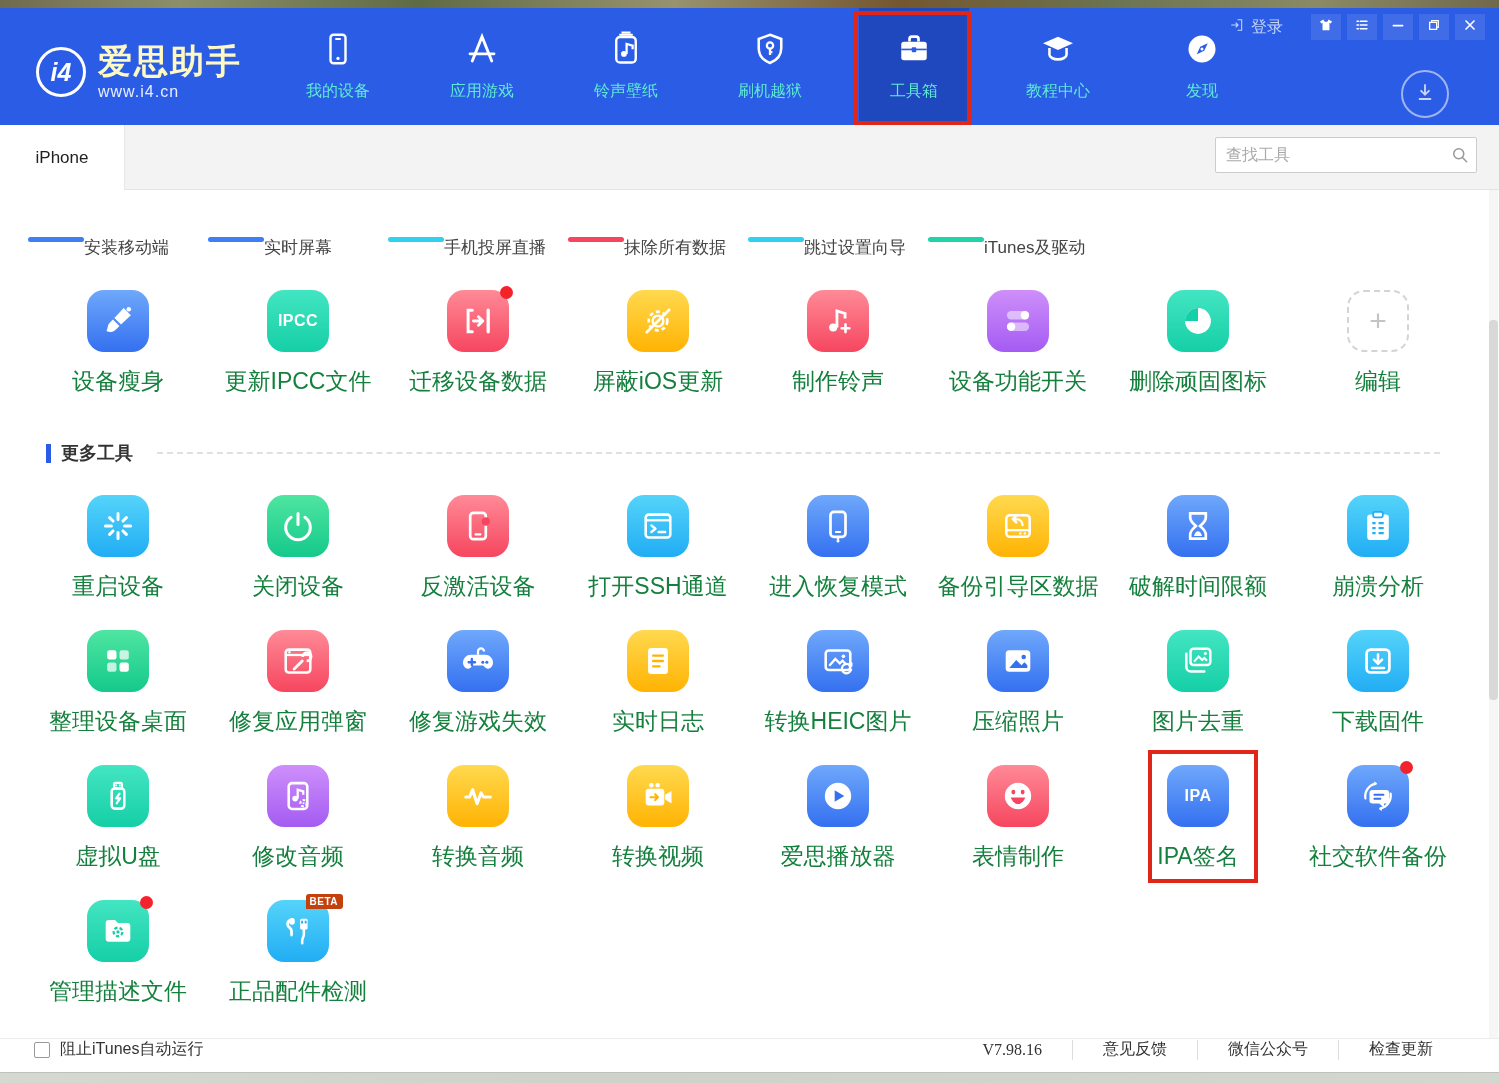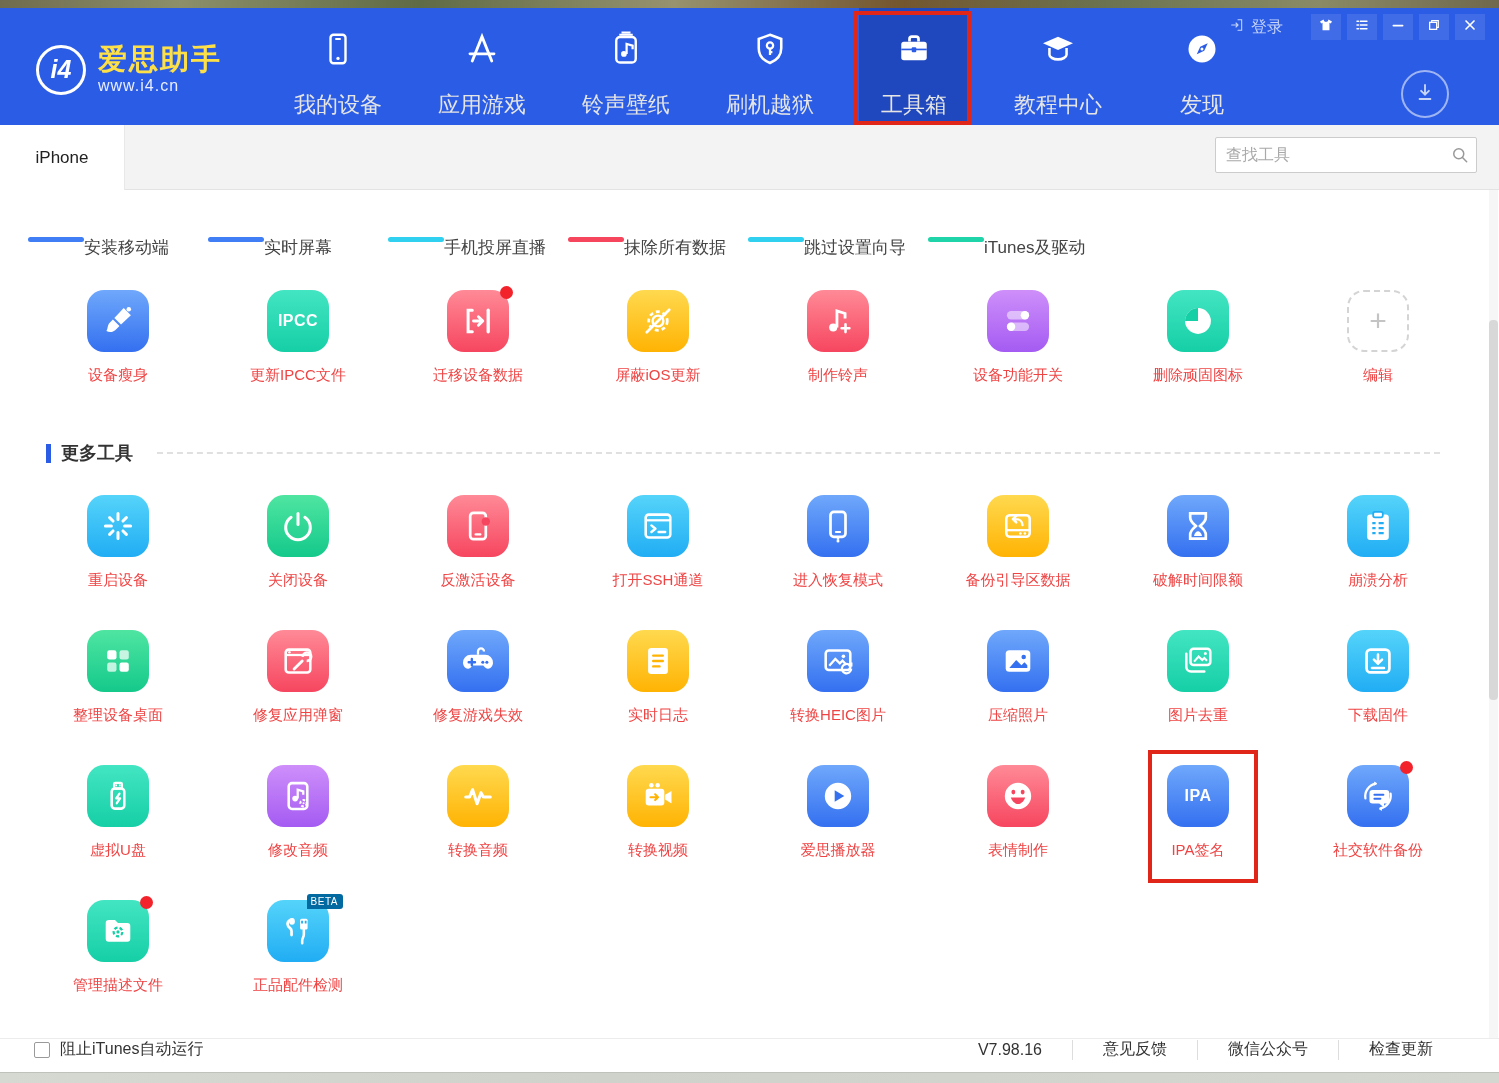--- a/index.html
+++ b/index.html
@@ -9,31 +9,31 @@
   
   .wallpaper { position:absolute; left:0; top:0; width:100%; height:14px;
     background:linear-gradient(90deg,#6f6b4e 0%,#8c8f6a 12%,#5f6b45 28%,#97926f 45%,#74562f 60%,#6b7350 74%,#8a8a66 88%,#70684c 100%); }
 
   
   .header { position:absolute; left:0; top:8px; width:100%; height:117px; background:#2B5CE5; }
   .logo { position:absolute; left:36px; top:36px; display:flex; align-items:center; gap:12px; }
   .logo-circle { width:50px; height:50px; border:3px solid #fff; border-radius:50%;
     display:flex; align-items:center; justify-content:center; color:#fff; font-weight:bold;
     font-style:italic; font-size:25px; }
-  .logo-title { color:#fde047; font-size:29px; font-weight:bold; letter-spacing:2px; line-height:1.05; }
+  .logo-title { color:#fef9c3; font-size:34px; font-weight:bold; letter-spacing:2px; line-height:1.05; }
   .logo-sub { color:#e8eeff; font-size:16px; letter-spacing:1px; margin-top:3px; }
 
   .nav { position:absolute; left:266px; top:0; height:117px; display:flex; }
   .nav-item { position:relative; width:144px; height:117px; display:flex; flex-direction:column;
     align-items:center; padding-top:22px; cursor:pointer; }
   .nav-item.active::before { content:""; position:absolute; left:17px; right:17px; top:0; bottom:0;
     background:rgba(5,22,90,.28); }
   .nav-icon { position:relative; width:38px; height:38px; display:flex; align-items:center; justify-content:center; }
   .nav-icon svg { width:36px; height:36px; }
-  .nav-label { position:relative; color:#e5e5e5; font-size:22px; margin-top:22px; }
+  .nav-label { position:relative; color:#5eead4; font-size:16px; margin-top:13px; }
 
   .hdr-right-top { position:absolute; right:14px; top:6px; display:flex; align-items:center; gap:6px; }
   .login { display:flex; align-items:center; gap:6px; color:#c6d4fa; font-size:16px; margin-right:22px; cursor:pointer; }
   .login svg { width:17px; height:17px; }
   .winbtn { width:30px; height:26px; display:flex; align-items:center; justify-content:center;
     background:rgba(255,255,255,.10); cursor:pointer; }
   .winbtn svg { width:15px; height:15px; }
 
   .download-circle { position:absolute; right:50px; top:62px; width:48px; height:48px;
     border-radius:50%; border:2px solid rgba(255,255,255,.55); display:flex; align-items:center;
@@ -69,42 +69,42 @@
   .tool { width:180px; height:135px; display:flex; flex-direction:column; align-items:center; cursor:pointer; }
   .icon-wrap { position:relative; width:62px; height:62px; }
   .tool-icon { width:62px; height:62px; border-radius:17px; display:flex; align-items:center;
     justify-content:center; color:#fff; }
   .tool-icon svg { width:36px; height:36px; }
   .tool-icon.dashed { background:#fff; border:2px dashed #d4d4d4; }
   .icon-text { font-weight:bold; font-size:16px; letter-spacing:.5px; color:#fff; }
   .plus-glyph { font-size:30px; color:#c4c4c4; font-weight:300; line-height:1; }
   .dot { position:absolute; top:-4px; right:-4px; width:13px; height:13px; border-radius:50%;
     background:#f3232c; }
-  .beta { position:absolute; top:-6px; right:-14px; background:#0369a1; color:#fff; font-size:10px;
-    font-weight:normal; padding:2px 5px 2px 4px; border-radius:3px 3px 3px 0; letter-spacing:.5px; }
-  .tool-label { font-size:15px; color:#ef4444; margin-top:14px; white-space:nowrap; }
+  .beta { position:absolute; top:-6px; right:-14px; background:#c2410c; color:#fff; font-size:10px;
+    font-weight:bold; padding:2px 5px 2px 4px; border-radius:3px 3px 3px 0; letter-spacing:.5px; }
+  .tool-label { font-size:23px; color:#15803d; margin-top:14px; white-space:nowrap; }
 
   .section-title { position:absolute; left:46px; top:251px; display:flex; align-items:center; width:1424px; }
   .section-bar { width:5px; height:19px; background:#2B5CE5; margin-right:10px; }
   .section-text { font-size:18px; font-weight:bold; color:#333; }
   .section-dash { flex:1; border-top:2px dashed #e0e0e0; margin-left:24px; margin-right:30px; }
 
   
   .scroll-track { position:absolute; right:1px; top:0; width:9px; height:848px; background:#f6f6f6; }
   .scroll-thumb { position:absolute; right:0; top:130px; width:9px; height:380px; background:#d8d8d8; border-radius:4px; }
 
   
   .footer { position:absolute; left:0; top:1038px; width:100%; height:34px; background:#fff;
     border-top:1px solid #ececec; display:flex; align-items:flex-start; }
   .chk-wrap { display:flex; align-items:center; gap:10px; margin-left:34px; cursor:pointer; }
   .chk { width:16px; height:16px; border:1px solid #9a9a9a; border-radius:2px; background:#fff; }
   .chk-label { font-size:16px; color:#333; }
   .footer-right { position:absolute; right:36px; display:flex; align-items:center; gap:0; }
   .f-item { font-size:16px; color:#333; padding:0 30px; cursor:pointer; white-space:nowrap; }
-  .f-version { cursor:default; }
+  .f-version { cursor:default;font-family:Liberation Serif, serif; }
   .f-div { width:1px; height:20px; background:#ddd; }
 
   .bottom-strip { position:absolute; left:0; top:1072px; width:100%; height:11px;
     background:linear-gradient(90deg,#d6d8d2,#cfd1cb 40%,#d4d6d0); border-top:1px solid #bfc1bb; }
 
   
   .anno { position:absolute; border:4px solid #E02519; z-index:60; pointer-events:none; }
   .anno-toolbox { left:853px; top:11px; width:118px; height:114px; }
   .anno-ipa { left:1148px; top:750px; width:110px; height:133px; }
 </style>

